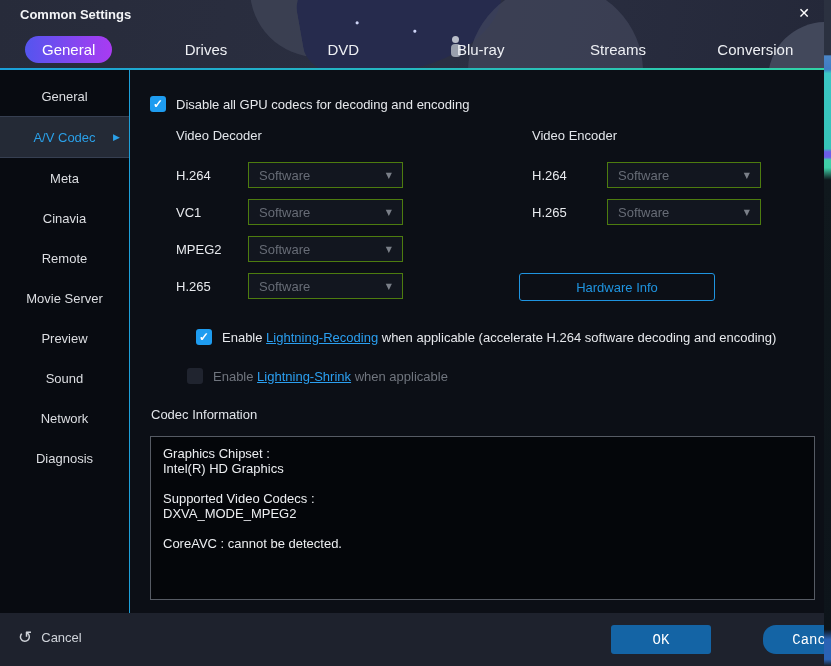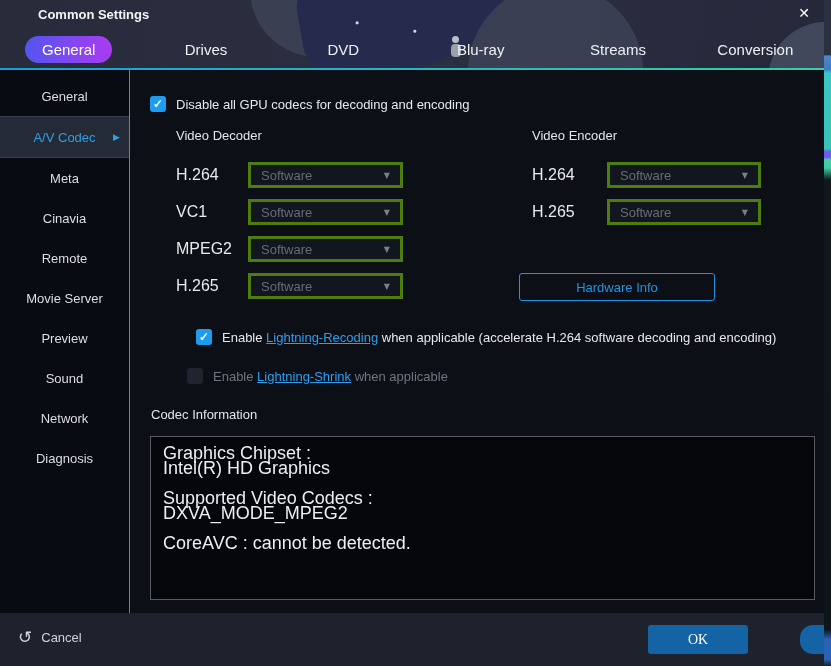--- a/index.html
+++ b/index.html
@@ -16,21 +16,21 @@
                          radial-gradient(circle 1px at 55% 70%,#cdd4f6 0 1px,transparent 2px),
                          radial-gradient(circle 1px at 72% 45%,#aeb6e6 0 1px,transparent 2px),
                          radial-gradient(circle 1px at 44% 35%,#aeb6e6 0 1px,transparent 2px);}
   .curveL{position:absolute;left:250px;top:-78px;width:135px;height:135px;border-radius:50%;background:#3e4456;opacity:.8;}
   .curveR{position:absolute;left:468px;top:-16px;width:175px;height:175px;border-radius:50%;background:#454b5f;opacity:.62;}
   .curveFar{position:absolute;left:768px;top:22px;width:115px;height:115px;border-radius:50%;background:#4a5064;opacity:.8;}
   .astro{position:absolute;left:449px;top:36px;width:13px;height:24px;}
   .astro .head{width:7px;height:7px;border-radius:50%;background:#b9bec9;margin:0 auto;}
   .astro .bodyp{width:10px;height:13px;border-radius:4px;background:#9aa0ad;margin:1px auto 0;}
   .titlebar{position:absolute;left:0;top:0;width:100%;height:30px;z-index:3;}
-  .title{position:absolute;left:20px;top:7px;font-size:13px;font-weight:bold;color:#f3f4f7;margin-left:18px;}
+  .title{position:absolute;left:20px;top:7px;font-size:13px;font-weight:bold;color:#f3f4f7;}
   .close{position:absolute;right:10px;top:5px;width:20px;text-align:center;font-size:14px;color:#ffffff;cursor:pointer;}
   .tabs{position:absolute;left:0;top:30px;width:100%;height:38px;display:flex;z-index:3;}
   .tab{flex:1;display:flex;align-items:center;justify-content:center;color:#eef0f4;font-size:15px;cursor:pointer;}
   .tab.active span{background:linear-gradient(90deg,#5455ee,#a93bf2);color:#fff;
                    padding:5px 17px;border-radius:15px;}
   .tab-underline{position:absolute;left:0;top:68px;width:824px;height:2px;z-index:4;
                  background:linear-gradient(90deg,#1a9fd9,#30d3a5);}
 
   
   .sidebar{position:absolute;left:0;top:70px;width:130px;height:543px;background:#080b11;
@@ -52,43 +52,43 @@
   .row-gpu{left:19px;top:26px;}
   .row-recoding{left:19px;top:259px;padding-left:46px;}
   .row-shrink{left:19px;top:298px;padding-left:37px;}
   .row-shrink .dim{color:#70757e;}
   .link{color:#2b9ff0;text-decoration:underline;cursor:pointer;}
   .col{position:absolute;top:58px;}
   .col-decoder{left:45px;}
   .col-encoder{left:401px;}
   .col-title{font-size:13px;color:#e2e5ea;height:18px;margin-bottom:16px;}
   .codec-row{display:flex;align-items:center;height:26px;margin-bottom:11px;}
-  .codec-label{font-size:16px;color:#e8eaee;}
+  .codec-label{font-size:13px;color:#e8eaee;}
   .col-decoder .codec-label{width:72px;}
   .col-encoder .codec-label{width:75px;}
-  .dropdown{width:155px;height:26px;box-sizing:border-box;border:3px solid #4d7c0f;background:#12161f;
+  .dropdown{width:155px;height:26px;box-sizing:border-box;border:1px solid #4d7c0f;background:#12161f;
             display:flex;align-items:center;justify-content:space-between;padding:0 10px;cursor:pointer;}
   .col-encoder .dropdown{width:154px;}
   .dd-value{font-size:13px;color:#676c76;}
   .dd-caret{font-size:8px;color:#7a7f88;font-family:"DejaVu Sans",sans-serif;}
   .hw-btn{position:absolute;left:388px;top:203px;width:196px;height:28px;background:transparent;
           border:1px solid #1f94e0;border-radius:3px;color:#1f94e0;font-size:13px;cursor:pointer;
           font-family:"Liberation Sans",sans-serif;}
   .codec-info-title{position:absolute;left:20px;top:337px;font-size:13px;color:#e2e5ea;}
   .info-box{position:absolute;left:19px;top:366px;width:665px;height:164px;box-sizing:border-box;
-            background:#04060a;border:1px solid #565b64;color:#eceef1;font-size:18px;line-height:15px;
+            background:#04060a;border:1px solid #565b64;color:#eceef1;font-size:13px;line-height:15px;
             padding:9px 12px;white-space:pre-line;}
 
   
   .footer{position:absolute;left:0;top:613px;width:824px;height:53px;background:#1e222d;}
   .default-btn{position:absolute;left:18px;top:16px;display:flex;align-items:center;gap:9px;
                color:#cfd3d9;font-size:13px;cursor:pointer;}
   .undo-icon{font-size:17px;line-height:1;font-family:"DejaVu Sans",sans-serif;}
   .btn{position:absolute;top:12px;height:29px;background:#1464a5;border:none;border-radius:3px;
-       color:#fff;font-size:14px;cursor:pointer;font-family:Liberation Serif, serif;margin-left:37px;}
+       color:#fff;font-size:14px;cursor:pointer;font-family:Liberation Mono, monospace;}
   .btn-ok{left:611px;width:100px;}
   .btn-cancel{left:763px;width:109px;border-radius:13px;}
 
   
   .edge-strip{position:absolute;right:0;top:0;width:7px;height:666px;
     background:linear-gradient(180deg,
       #2b3140 0%,#2b3140 8.2%,
       #4a86c8 8.4%,#3f7cc4 10.4%,
       #3bc6c4 11%,#36c4b8 22.3%,
       #6c5ce8 22.8%,#6c5ce8 23.6%,

